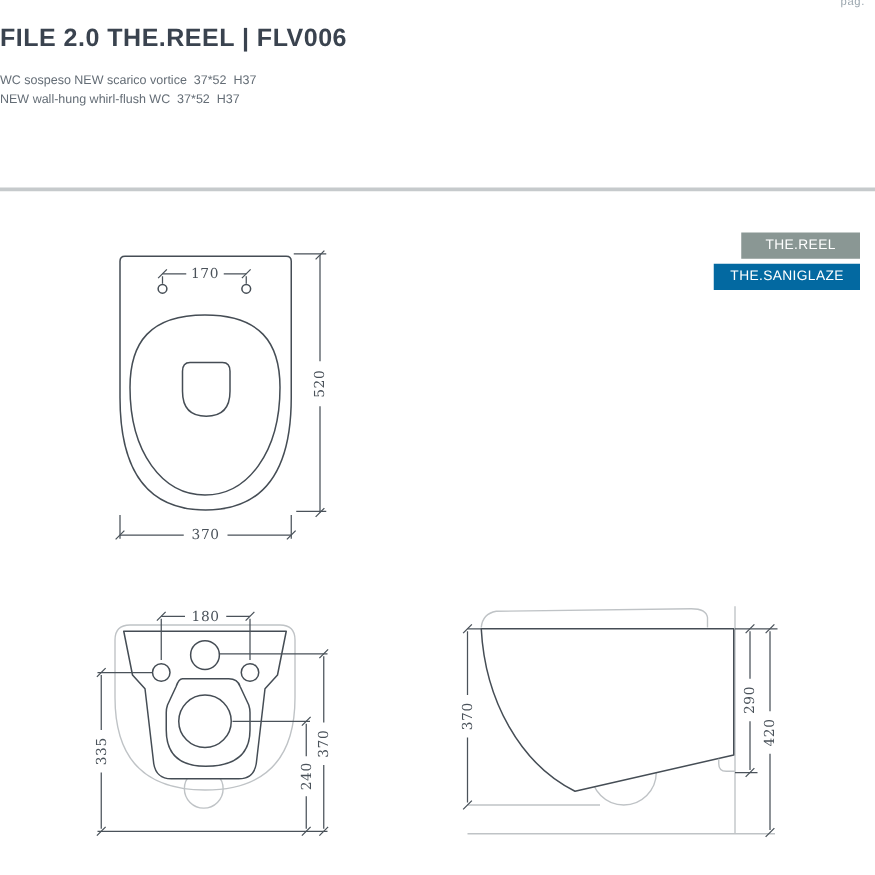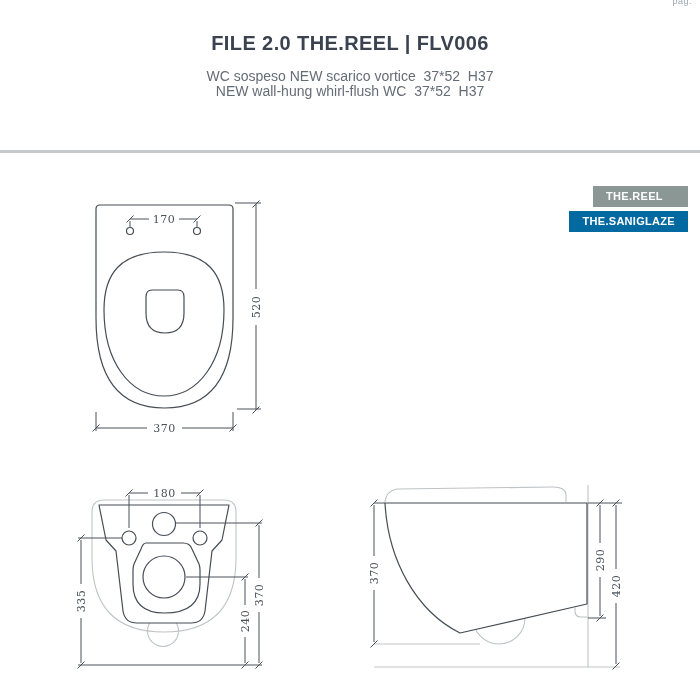--- a/index.html
+++ b/index.html
@@ -4,37 +4,37 @@
 <style>
   html,body{margin:0;padding:0;}
   body{
     width:700px;height:700px;overflow:hidden;background:#ffffff;
     font-family:"Liberation Sans",sans-serif;position:relative;
   }
   .corner-note{
     position:absolute;top:-4px;right:8px;font-size:9px;color:#9BA6AE;
     letter-spacing:.5px;
   }
-  .header{text-align:center;padding-top:32px;}
+  .header{padding-top:20px;}
   .title{
     font-size:20px;font-weight:bold;color:#3A434F;margin:0 0 14px 0;
     letter-spacing:.4px;
   }
   .subline{
-    font-size:14px;color:#646D76;line-height:15px;white-space:pre;
+    font-size:10px;color:#646D76;line-height:15px;white-space:pre;
     margin:0;
   }
   .weight-block{margin-top:16px;}
   .divider{
     position:absolute;left:0;top:150px;width:700px;height:3px;
     background:#C6CACC;
   }
   .badge{
     position:absolute;right:12px;height:21px;line-height:21px;
-    text-align:left;color:#ffffff;font-size:11px;font-weight:bold;
+    text-align:center;color:#ffffff;font-size:11px;font-weight:normal;
     letter-spacing:.3px;padding:0 13px;min-width:69px;
   }
   .badge-reel{top:186px;background:#8A9794;}
   .badge-saniglaze{top:211px;background:#0369a1;}
   svg.drawings{position:absolute;left:0;top:0;}
   .dk{stroke:#454D55;stroke-width:1.2;fill:none;stroke-linejoin:round;}
   .dm{stroke:#4A525A;stroke-width:1;fill:none;}
   .lt{stroke:#BFC3C6;stroke-width:1.1;fill:none;}
   .wf{fill:#ffffff;}
   text.dim{

